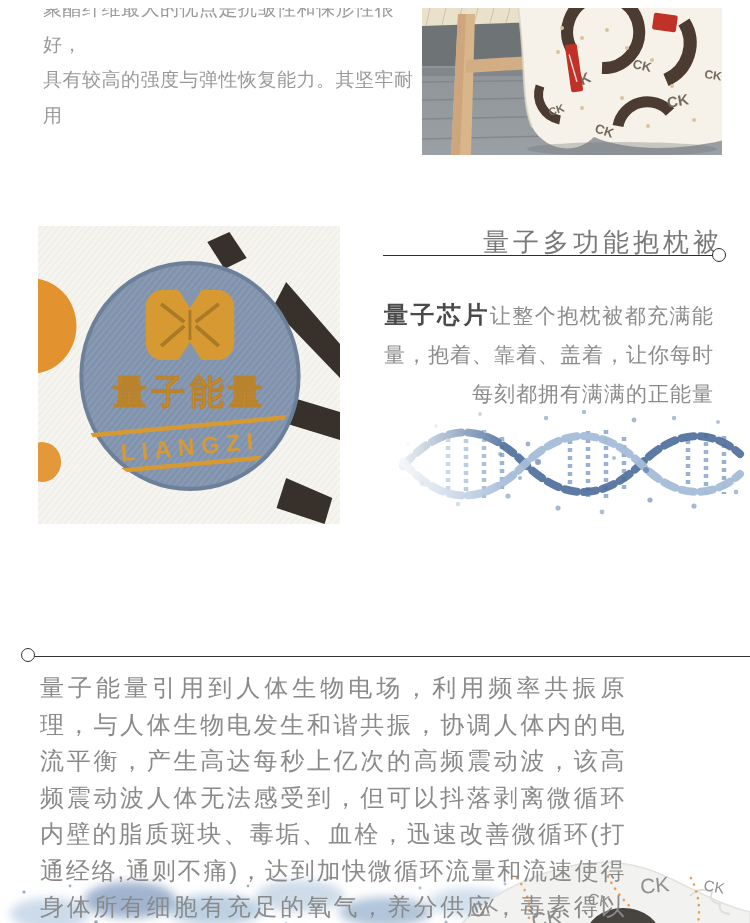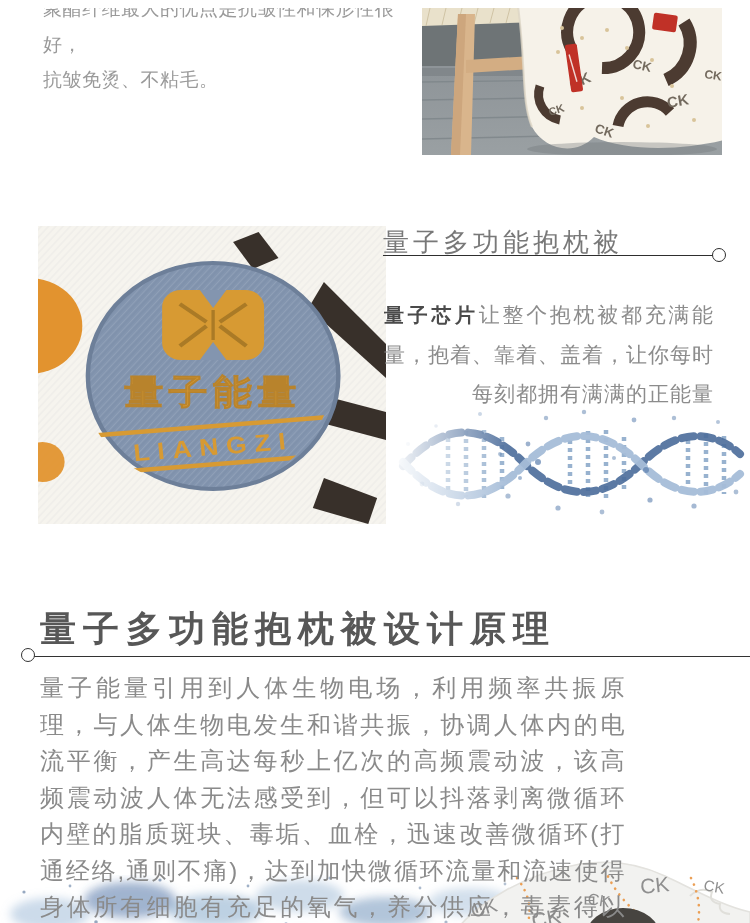--- a/index.html
+++ b/index.html
@@ -15,44 +15,44 @@
     color:#9a9a9a; font-size:19px; line-height:35.5px; letter-spacing:.5px;
     z-index:3;
   }
   .hero {
     position:absolute; left:422px; top:0; width:300px; height:147px; z-index:2;
   }
   .hero svg { display:block; width:100%; height:100%; }
 
   
   .badge-photo {
-    position:absolute; left:38px; top:218px; width:348px; height:298px; z-index:2;
+    position:absolute; left:38px; top:218px; width:302px; height:298px; z-index:2;
   }
   .badge-photo svg { display:block; width:100%; height:100%; }
 
   .feature-title {
     position:absolute; left:383px; top:217px; width:340px;
-    text-align:left; color:#787878; font-size:26px; letter-spacing:4px;
+    text-align:right; color:#787878; font-size:26px; letter-spacing:4px;
     z-index:3; white-space:nowrap;
   }
   .title-rule {
     position:absolute; left:383px; top:247px; width:330px; height:0;
     border-top:1.5px solid #2e2e2e; z-index:3;
   }
   .title-rule-dot {
     position:absolute; left:712px; top:240px; width:14px; height:14px;
     border:1.5px solid #2e2e2e; border-radius:50%; background:#fff; z-index:3;
   }
   .feature-text {
     position:absolute; left:384px; top:287px; width:330px;
     font-size:21px; color:#8c8c8c; line-height:39px;
     text-align:justify; text-align-last:right; letter-spacing:1px; z-index:3;
   }
   .feature-text .lead {
-    font-size:20px; font-weight:bold; color:#4a4a4a; letter-spacing:2px;
+    font-size:24px; font-weight:bold; color:#4a4a4a; letter-spacing:2px;
   }
   .dna {
     position:absolute; left:388px; top:396px; width:362px; height:118px; z-index:1;
   }
   .dna svg { display:block; width:100%; height:100%; }
 
   
   .principle-heading {
     position:absolute; left:40px; top:597px; width:700px;
     font-size:36px; font-weight:bold; color:#575757; letter-spacing:7px;
@@ -80,21 +80,21 @@
   }
   .pillow svg { display:block; width:100%; height:100%; }
 </style>
 </head>
 <body>
 
 <div class="page">
 
   <div class="intro">
     <div>聚酯纤维最大的优点是抗皱性和保形性很好，</div>
-    <div>抗皱免烫、不粘毛。</div>
+    <div>具有较高的强度与弹性恢复能力。其坚牢耐用</div>
   </div>
 
   <div class="hero">
     <svg viewBox="0 0 300 147" preserveAspectRatio="none">
       <defs>
         <clipPath id="blanketClip">
           <path d="M96,-2 L302,-2 L302,132 C262,142 206,144 172,129 C152,149 122,141 110,119 C99,94 104,56 96,-2 Z"></path>
         </clipPath>
         <linearGradient id="floorG" x1="0" y1="0" x2="0" y2="1">
           <stop offset="0" stop-color="#8e9498"></stop>
@@ -271,21 +271,20 @@
           <circle cx="348" cy="88" r="2.4" opacity=".5"></circle>
         <circle cx="150" cy="58" r="3" opacity=".7"></circle>
           <circle cx="258" cy="66" r="3" opacity=".7"></circle>
         <circle cx="112" cy="50" r="2" opacity=".5"></circle>
           <circle cx="226" cy="54" r="2" opacity=".5"></circle>
       </g>
       <rect x="0" y="0" width="120" height="118" fill="url(#fadeL)"></rect>
     </svg>
   </div>
 
-  <h2 class="principle-heading">量子多功能抱枕被设计原理</h2>
   <div class="heading-rule"></div>
   <div class="heading-rule-dot"></div>
 
   <p class="principle-body">量子能量引用到人体生物电场，利用频率共振原理，与人体生物电发生和谐共振，协调人体内的电流平衡，产生高达每秒上亿次的高频震动波，该高频震动波人体无法感受到，但可以抖落剥离微循环内壁的脂质斑块、毒垢、血栓，迅速改善微循环(打通经络,通则不痛)，达到加快微循环流量和流速使得身体所有细胞有充足的氧气，养分供应，毒素得以排除体外，恢复人体的自我疗愈功能。</p>
 
   <div class="splash">
     <svg viewBox="0 0 660 75" preserveAspectRatio="none">
       <defs>
           <filter id="bl">
             <feGaussianBlur stdDeviation="5"></feGaussianBlur>

